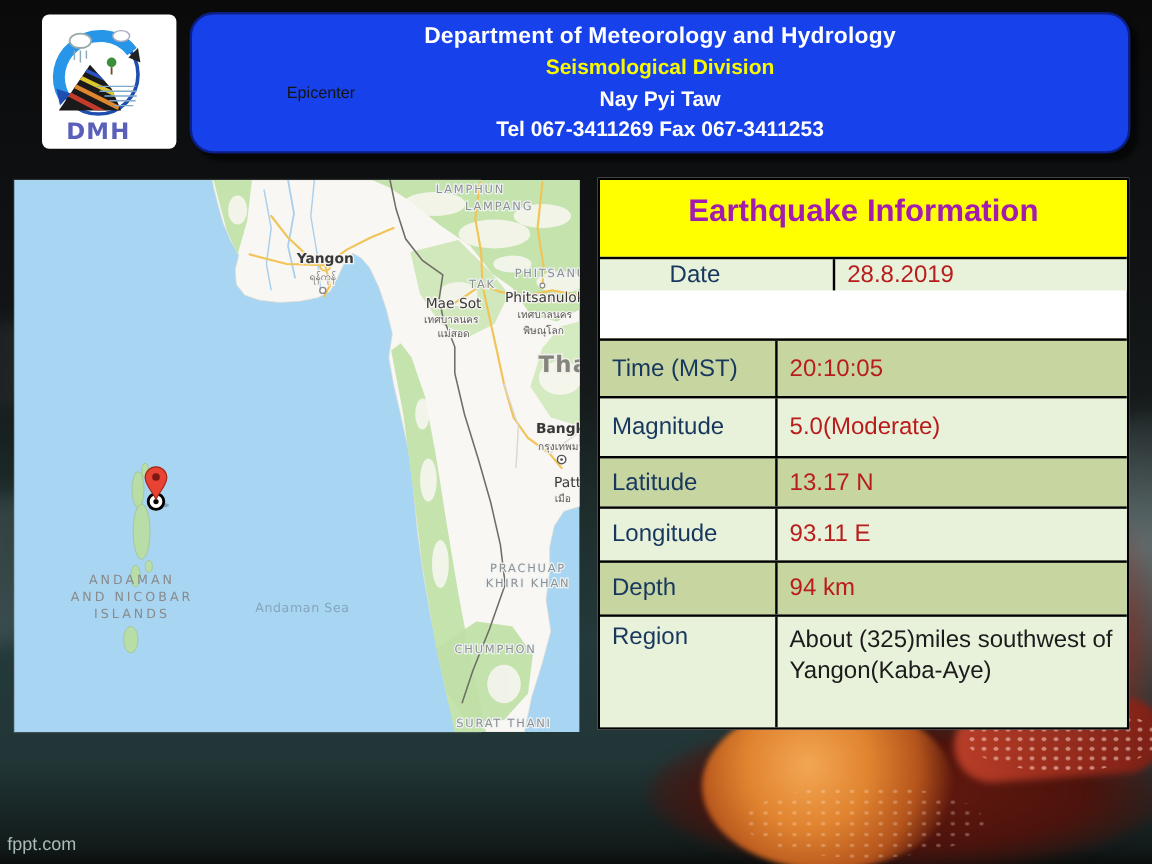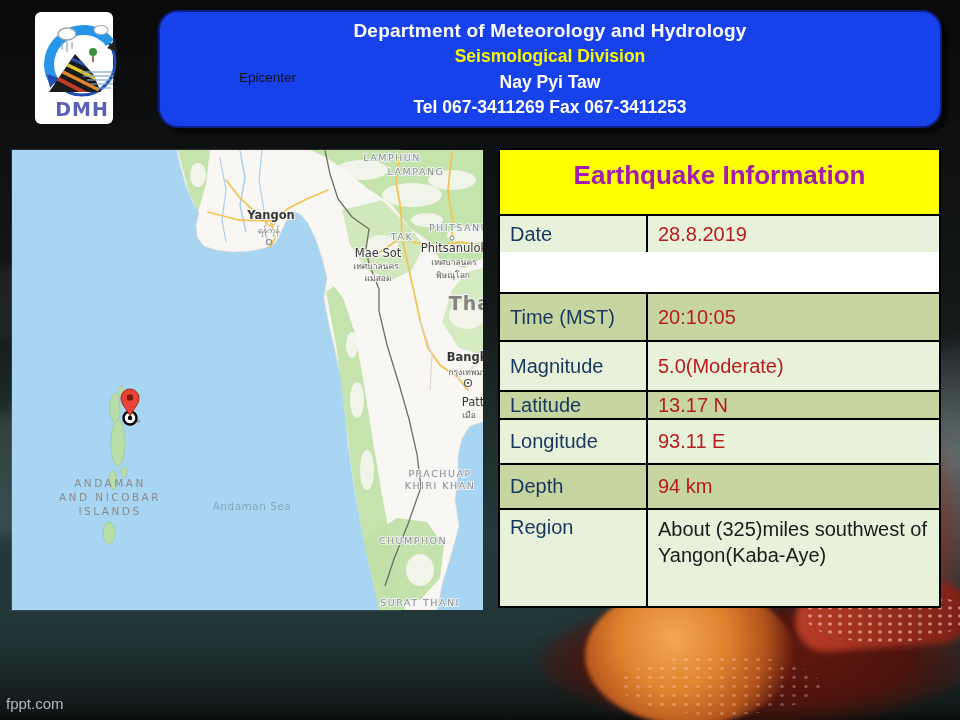--- a/index.html
+++ b/index.html
@@ -19,21 +19,21 @@
     background:radial-gradient(circle at 42% 38%,#f3a753 0%,#e0832f 35%,#b4541c 62%,transparent 82%);filter:blur(2px);}
   .coral3{left:795px;top:586px;width:175px;height:62px;border-radius:40px;transform:rotate(-4deg);
     background:linear-gradient(100deg,rgba(205,70,45,.85),rgba(125,28,18,.95));filter:blur(3px);}
   .coral4{left:898px;top:430px;width:70px;height:230px;border-radius:50%;
     background:radial-gradient(ellipse,rgba(150,40,25,.75),transparent 75%);filter:blur(6px);}
   .speckles{left:805px;top:588px;width:160px;height:55px;border-radius:50%;opacity:.8;
     background-image:radial-gradient(rgba(255,218,205,.65) 1.5px,transparent 2.6px);background-size:10px 8px;}
   .speckles2{left:620px;top:655px;width:200px;height:60px;border-radius:50%;opacity:.5;
     background-image:radial-gradient(rgba(255,230,215,.6) 1.3px,transparent 2.4px);background-size:12px 9px;}
 
-  .logo-box{position:absolute;z-index:2;left:35px;top:12px;width:78px;height:112px;background:#fff;border-radius:6px;}
+  .logo-box{position:absolute;z-index:2;left:35px;top:12px;width:112px;height:112px;background:#fff;border-radius:6px;}
   .banner{position:absolute;z-index:1;left:158px;top:10px;width:784px;height:118px;box-sizing:border-box;
     background:#1741ea;border:2px solid #0d1f86;border-radius:20px;
     box-shadow:6px 6px 3px rgba(0,0,0,.55);
     display:flex;flex-direction:column;justify-content:space-evenly;text-align:center;padding:4px 0;}
   .banner .l1{font-size:19px;font-weight:bold;color:#ffffff;letter-spacing:.2px;}
   .banner .l2{font-size:17.5px;font-weight:bold;color:#f8f800;}
   .banner .l3{font-size:17.5px;font-weight:bold;color:#ffffff;}
   .banner .l4{font-size:17.5px;font-weight:bold;color:#ffffff;}
   .epicenter{position:absolute;z-index:3;left:239px;top:70px;font-size:13.5px;color:#141414;}
 
@@ -41,21 +41,21 @@
     box-shadow:0 0 0 1px rgba(255,255,255,.12);}
   .map-wrap svg{display:block;}
 
   .info-table{position:absolute;z-index:2;left:498px;top:148px;width:443px;height:460px;box-sizing:border-box;
     border:2px solid #000;display:flex;flex-direction:column;background:#fff;}
   .t-head{height:64px;box-sizing:border-box;background:#ffff00;text-align:center;padding-top:10px;
     font-size:26px;font-weight:bold;color:#a21caf;}
   .t-row{display:flex;border-top:2px solid #000;box-sizing:border-box;}
   .t-row:nth-of-type(odd){background:#c7d5a1;}
   .t-row:nth-of-type(even){background:#e8f1da;}
-  .r1{height:38px;} .r2{height:48px;margin-top:40px;} .r3{height:50px;} .r4{height:28px;} .r5{height:45px;} .r6{height:45px;}
+  .r1{height:28px;padding-left:48px;} .r2{height:48px;margin-top:40px;} .r3{height:50px;} .r4{height:42px;} .r5{height:45px;} .r6{height:45px;}
   .r7{flex:1;}
   .t-label{width:148px;box-sizing:border-box;border-right:2px solid #000;padding-left:10px;
     display:flex;align-items:center;font-size:20px;color:#17375e;}
   .t-value{flex:1;padding-left:10px;padding-right:6px;display:flex;align-items:center;font-size:20px;color:#b91c1c;}
   .r7 .t-label{align-items:flex-start;padding-top:6px;}
   .r7 .t-value{align-items:flex-start;padding-top:6px;color:#1b1b1b;line-height:1.32;}
 
   .footer-box{position:absolute;z-index:2;left:533px;top:643px;width:355px;height:72px;box-sizing:border-box;
     background:#fff;border:4px solid #ececec;outline:2px solid #3f3f3f;
     box-shadow:5px 6px 10px rgba(0,0,0,.55);padding:3px 0 0 12px;}

